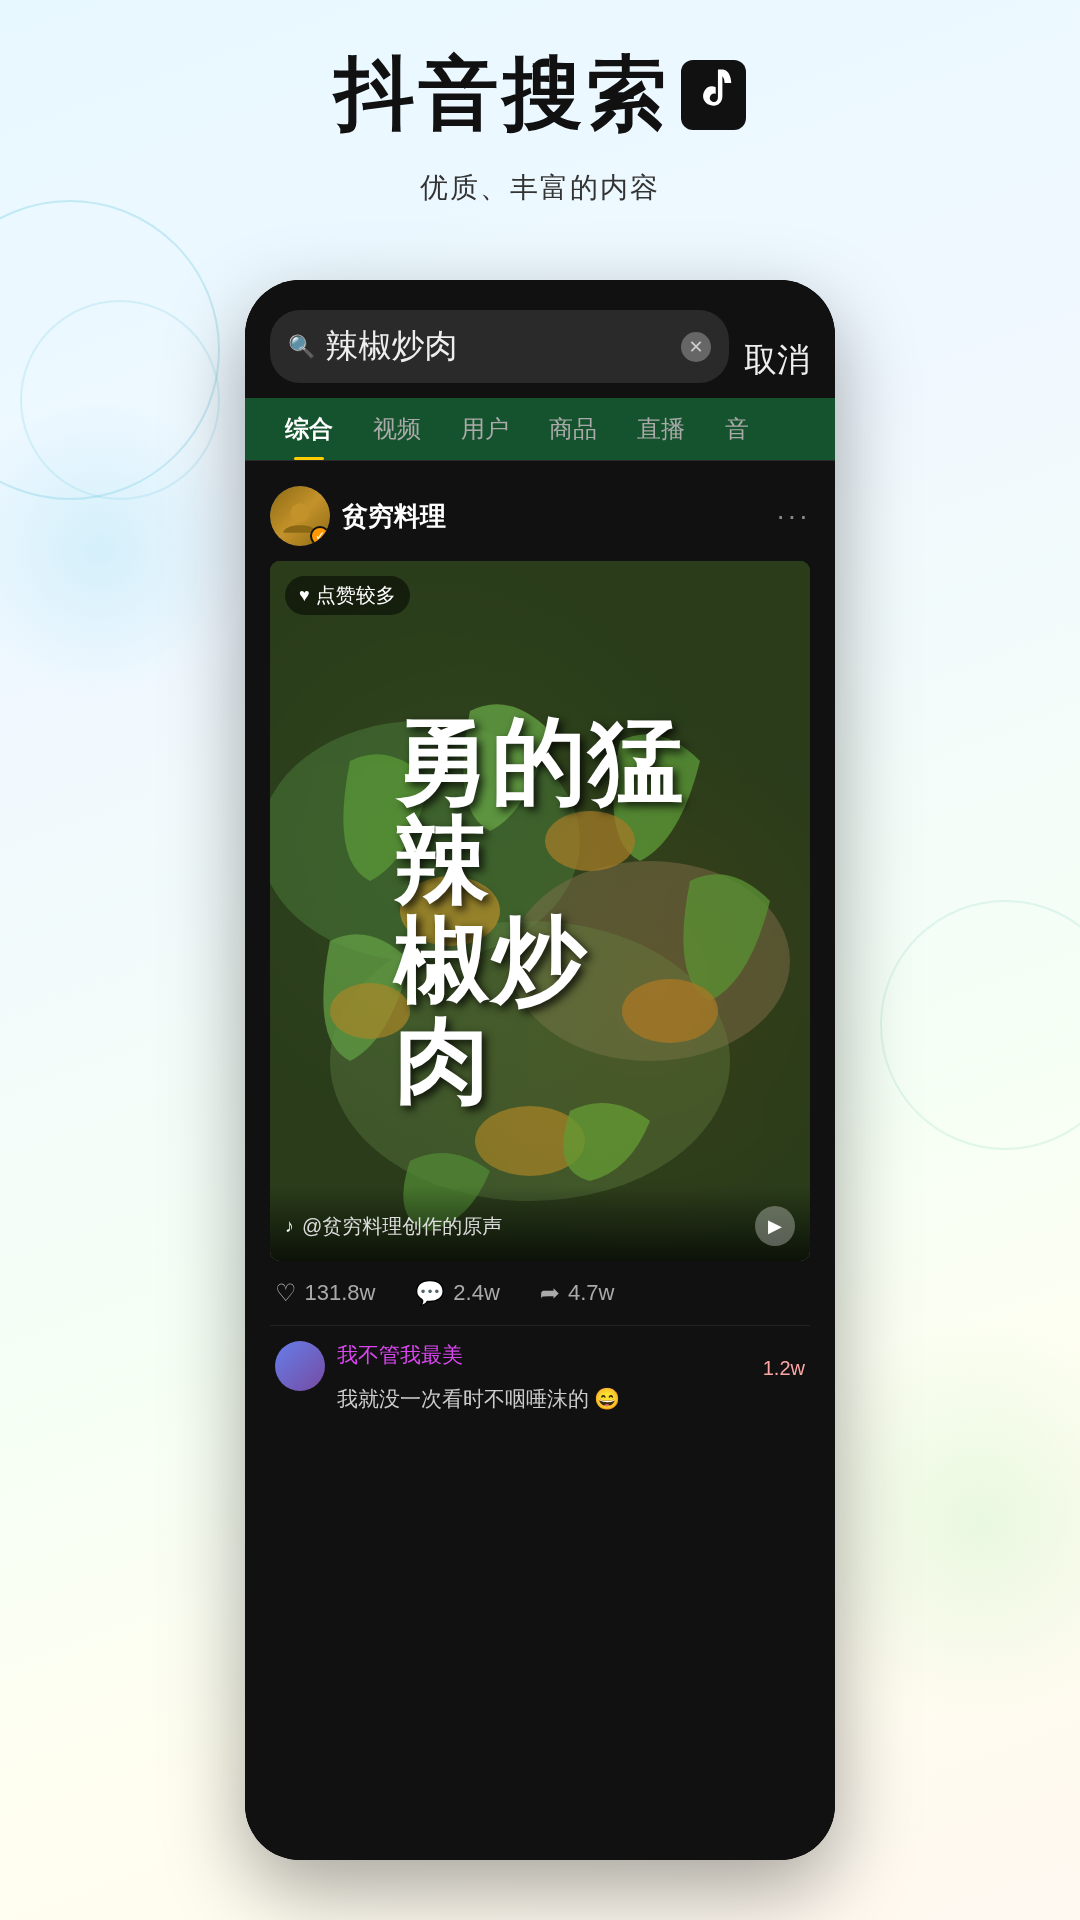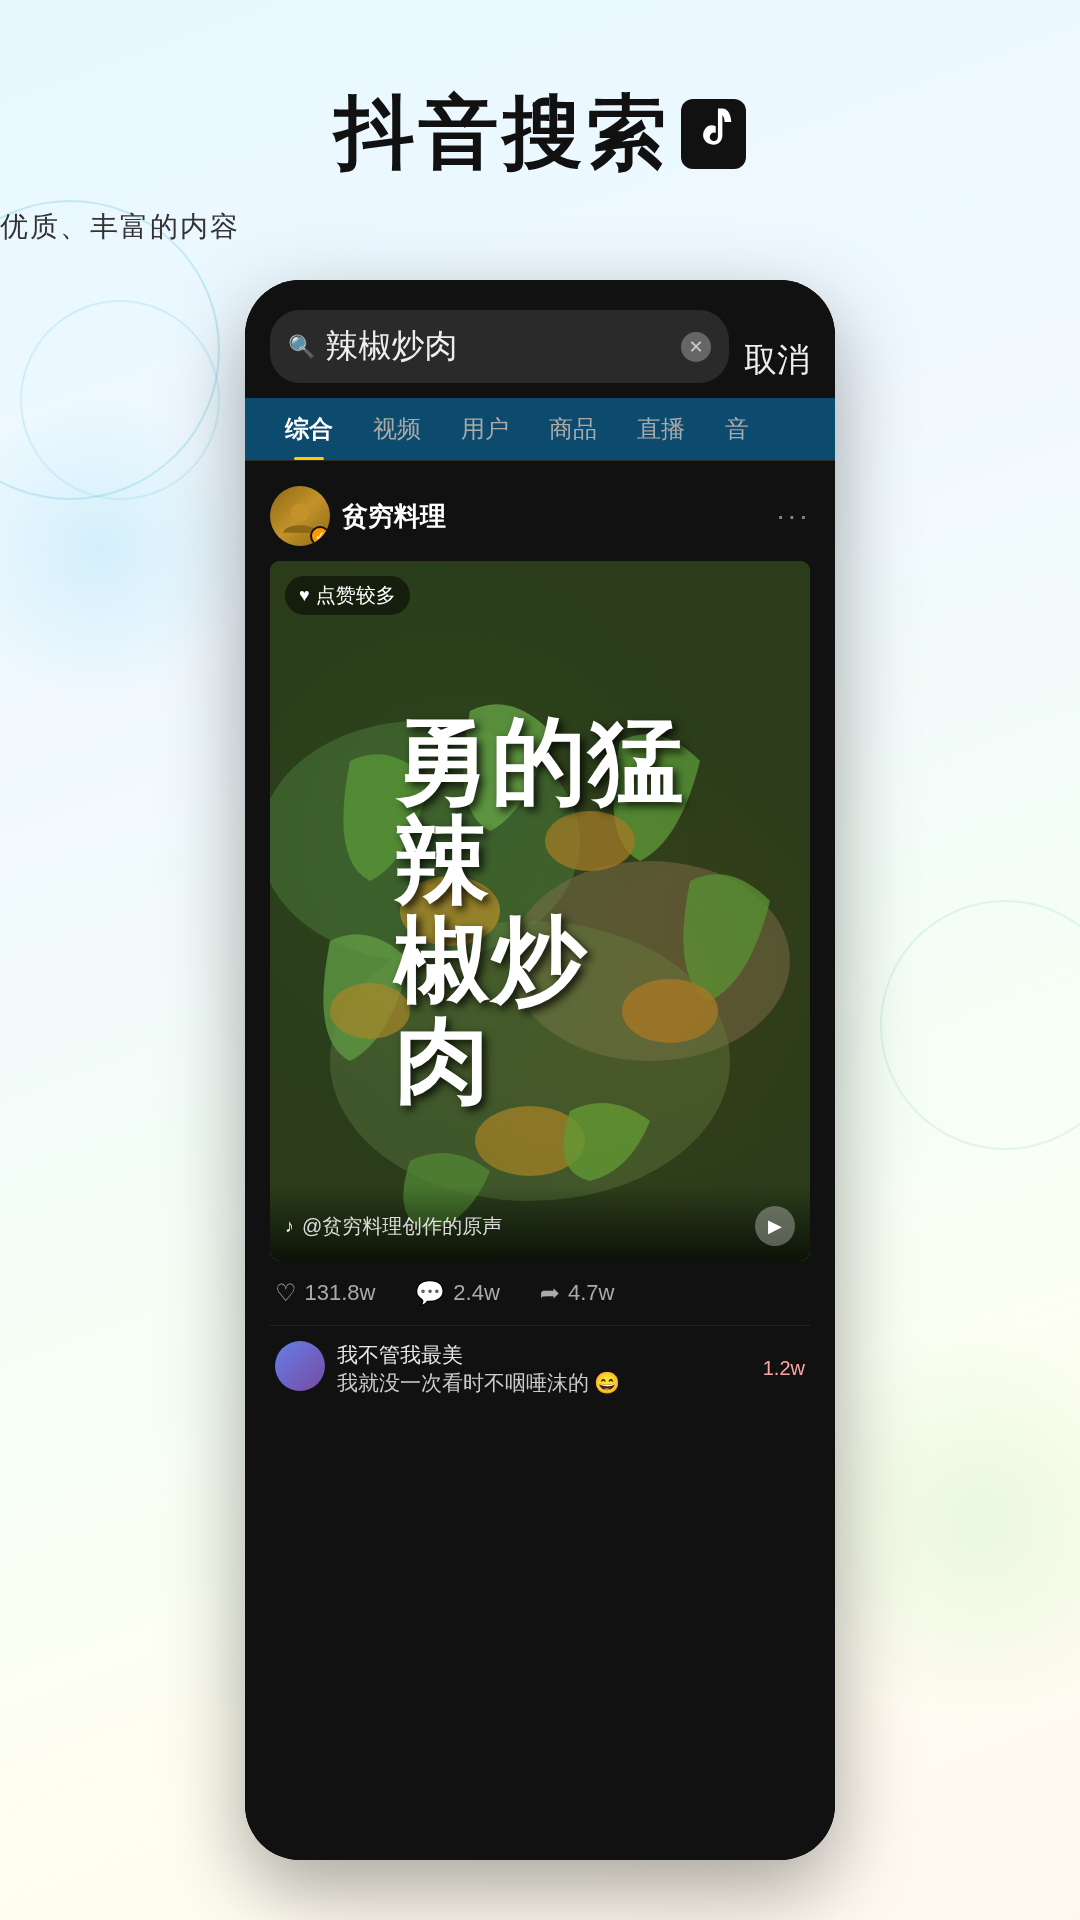--- a/index.html
+++ b/index.html
@@ -52,22 +52,22 @@
       position: absolute;
       width: 300px;
       height: 300px;
       background: radial-gradient(circle, rgba(150, 220, 240, 0.3) 0%, transparent 70%);
       top: 400px;
       left: -50px;
     }
 
     
     .header-section {
-      text-align: left;
-      padding-top: 80px;
+      text-align: center;
+      padding-top: 41px;
       position: relative;
       z-index: 2;
     }
     .main-title {
       font-size: 80px;
       font-weight: 900;
       color: #111;
       letter-spacing: 4px;
       display: flex;
       align-items: center;
@@ -158,21 +158,21 @@
     }
     .cancel-btn {
       color: #eee;
       font-size: 33px;
       white-space: nowrap;
       margin-top: 28px;
     }
 
     
     .tabs-area {
-      background: #0c4a6e;
+      background: #14532d;
       display: flex;
       padding: 0 20px;
       border-bottom: 1px solid #2a2a2a;
       font-family: Liberation Mono, monospace;
     }
     .tab-item {
       color: #aaa;
       font-size: 24px;
       padding: 15px 20px;
       position: relative;
@@ -397,23 +397,23 @@
       width: 50px;
       height: 50px;
       border-radius: 50%;
       background: linear-gradient(135deg, #667eea, #764ba2);
       flex-shrink: 0;
     }
     .comment-content {
       flex: 1;
     }
     .comment-name {
-      color: #e5e5e5;
+      color: #d946ef;
       font-size: 21px;
-      margin-bottom: 0;
+      margin-bottom: 16px;
     }
     .comment-text {
       color: #ccc;
       font-size: 21px;
     }
     .comment-right {
       color: #fca5a5;
       font-size: 20px;
       margin-top: 16px;
     }

